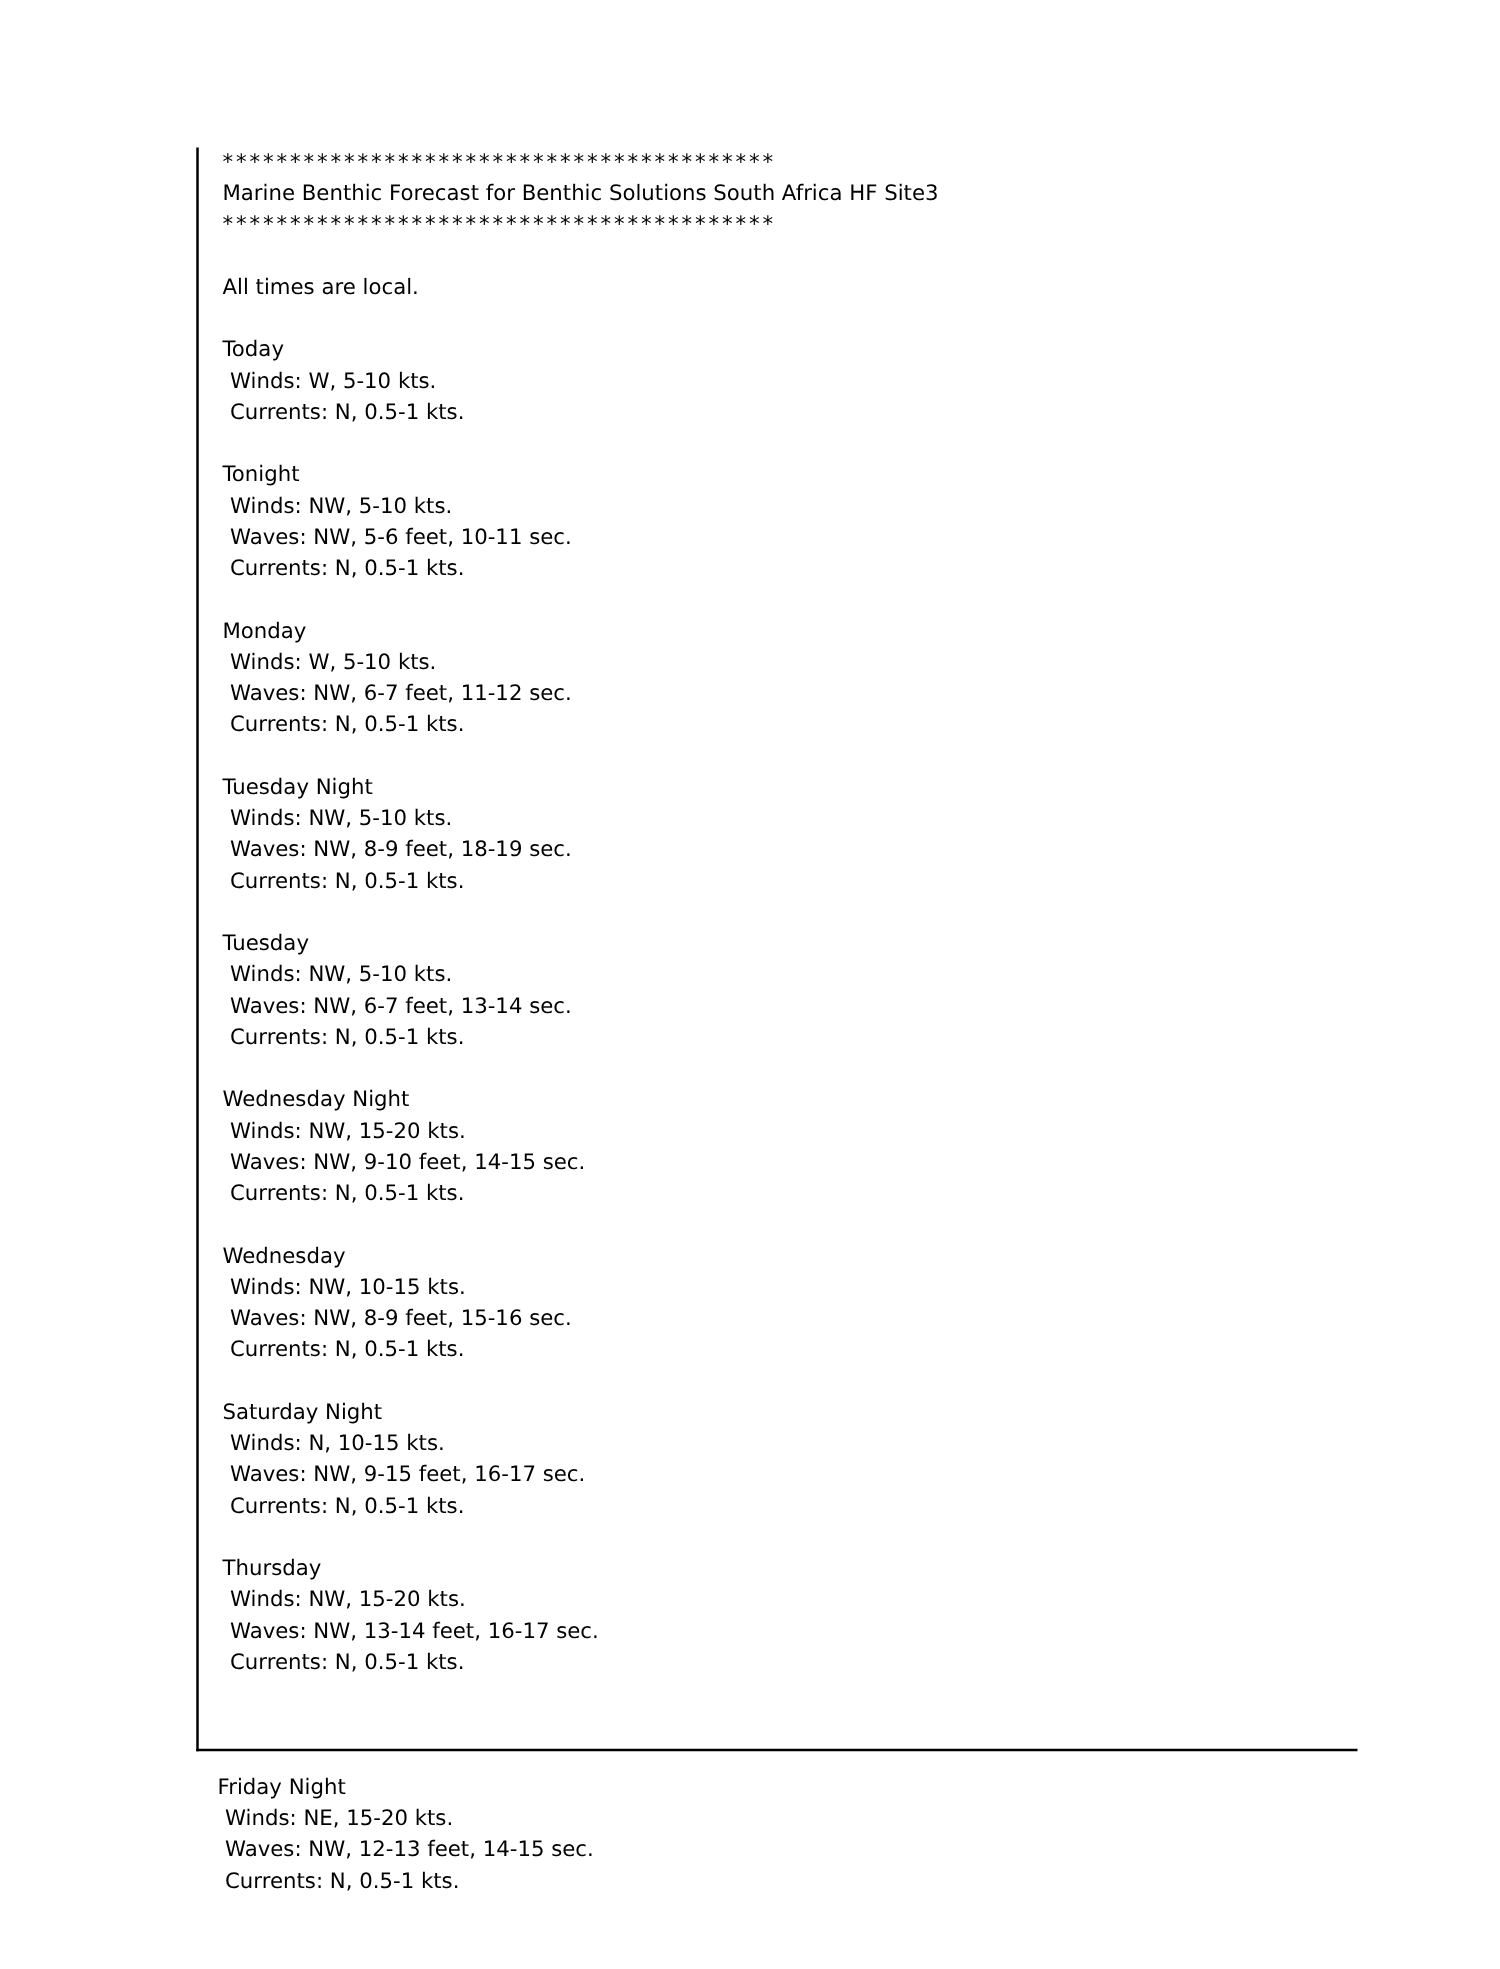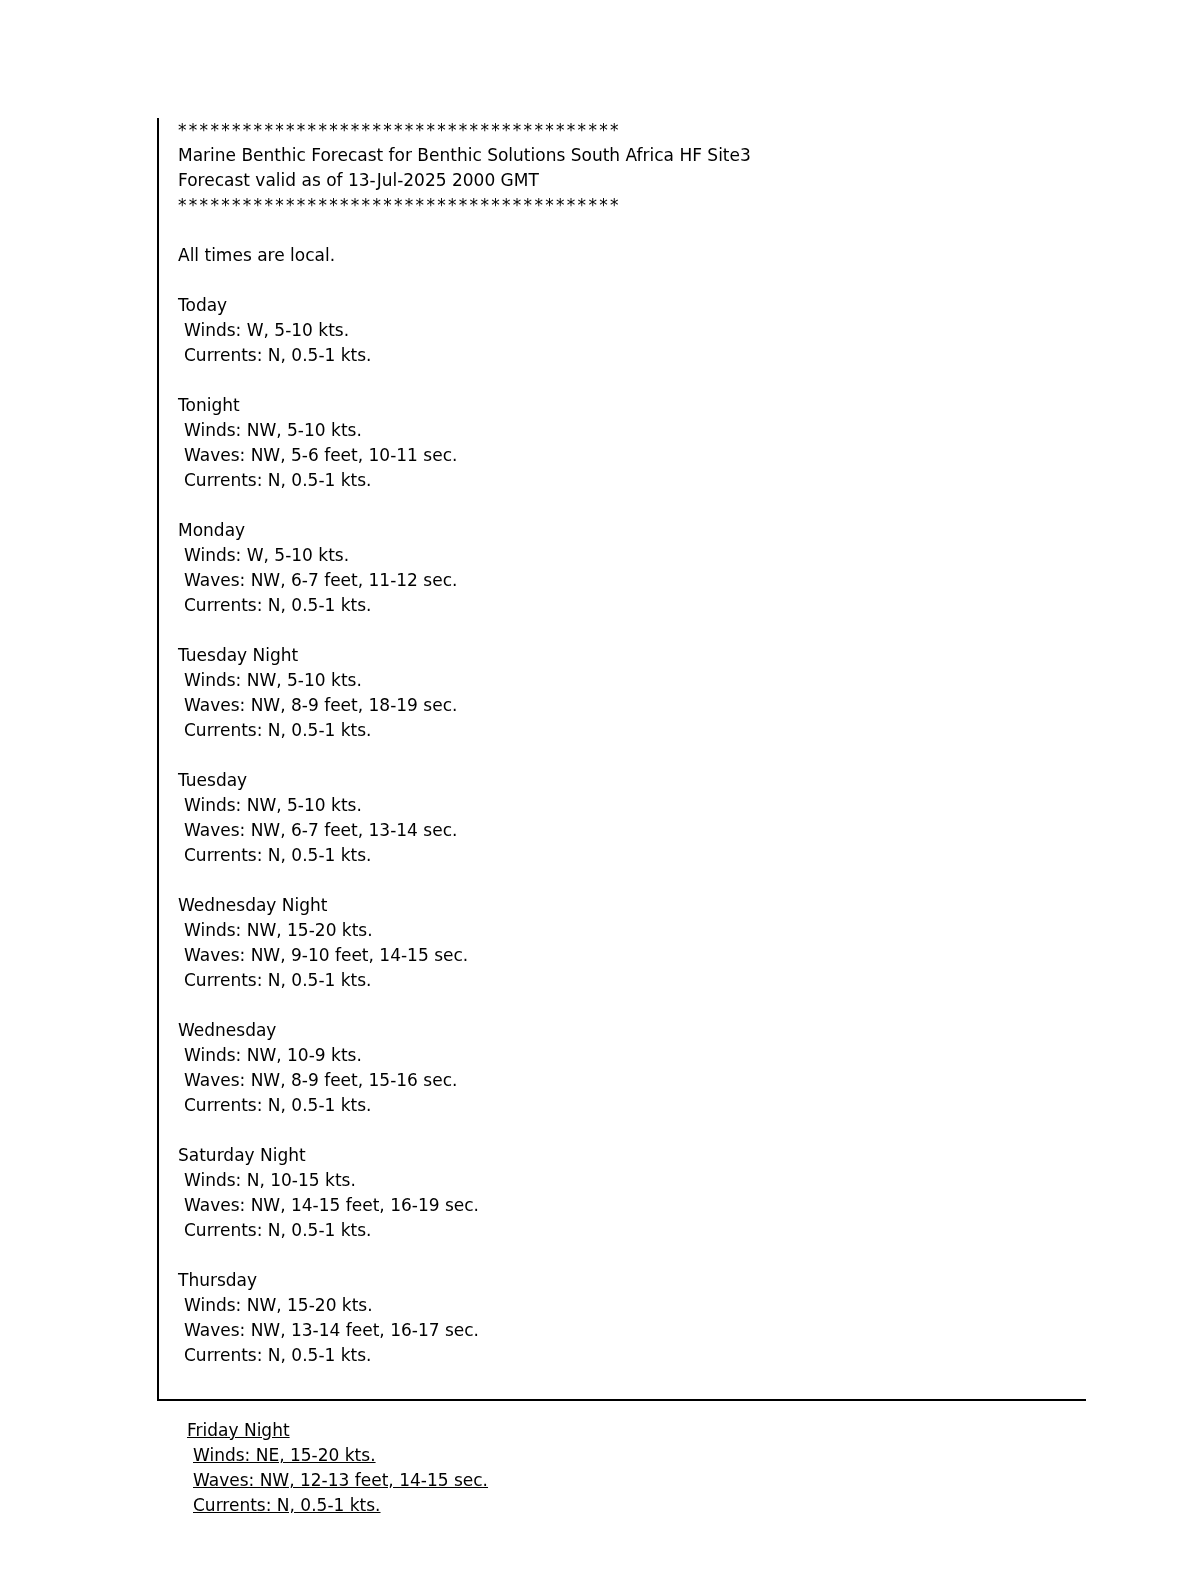--- a/index.html
+++ b/index.html
@@ -27,46 +27,44 @@
     width: 929px;
     height: 1283px;
     border-left: 2px solid #000000;
     border-bottom: 2px solid #000000;
     box-sizing: border-box;
     padding-left: 19px;
     overflow: hidden;
   }
   .after-box {
     position: absolute;
-    left: 166px;
+    left: 153px;
     top: 1403px;
     padding-left: 21px;
     padding-top: 15px;
-    text-decoration: underline;
   }
   .line {
     height: 25px;
     white-space: pre;
   }
   .detail {
     padding-left: 6px;
   }
   .banner {
     letter-spacing: 2.3px;
   }
 </style>
 </head>
 <body>
 
 <div class="page">
 
   <div class="forecast-box">
     <div class="line banner">*****************************************</div>
     <div class="line">Marine Benthic Forecast for Benthic Solutions South Africa HF Site3</div>
-    <div class="line">Forecast valid as of 13-Jul-2025 2000 GMT</div>
     <div class="line banner">*****************************************</div>
     <div class="line blank"></div>
     <div class="line">All times are local.</div>
     <div class="line blank"></div>
 
     <div class="section">
       <div class="line period">Today</div>
       <div class="line detail">Winds: W, 5-10 kts.</div>
       <div class="line detail">Currents: N, 0.5-1 kts.</div>
       <div class="line blank"></div>
@@ -107,30 +105,30 @@
     <div class="section">
       <div class="line period">Wednesday Night</div>
       <div class="line detail">Winds: NW, 15-20 kts.</div>
       <div class="line detail">Waves: NW, 9-10 feet, 14-15 sec.</div>
       <div class="line detail">Currents: N, 0.5-1 kts.</div>
       <div class="line blank"></div>
     </div>
 
     <div class="section">
       <div class="line period">Wednesday</div>
-      <div class="line detail">Winds: NW, 10-9 kts.</div>
+      <div class="line detail">Winds: NW, 10-15 kts.</div>
       <div class="line detail">Waves: NW, 8-9 feet, 15-16 sec.</div>
       <div class="line detail">Currents: N, 0.5-1 kts.</div>
       <div class="line blank"></div>
     </div>
 
     <div class="section">
       <div class="line period">Saturday Night</div>
       <div class="line detail">Winds: N, 10-15 kts.</div>
-      <div class="line detail">Waves: NW, 14-15 feet, 16-19 sec.</div>
+      <div class="line detail">Waves: NW, 9-15 feet, 16-17 sec.</div>
       <div class="line detail">Currents: N, 0.5-1 kts.</div>
       <div class="line blank"></div>
     </div>
 
     <div class="section">
       <div class="line period">Thursday</div>
       <div class="line detail">Winds: NW, 15-20 kts.</div>
       <div class="line detail">Waves: NW, 13-14 feet, 16-17 sec.</div>
       <div class="line detail">Currents: N, 0.5-1 kts.</div>
     </div>

